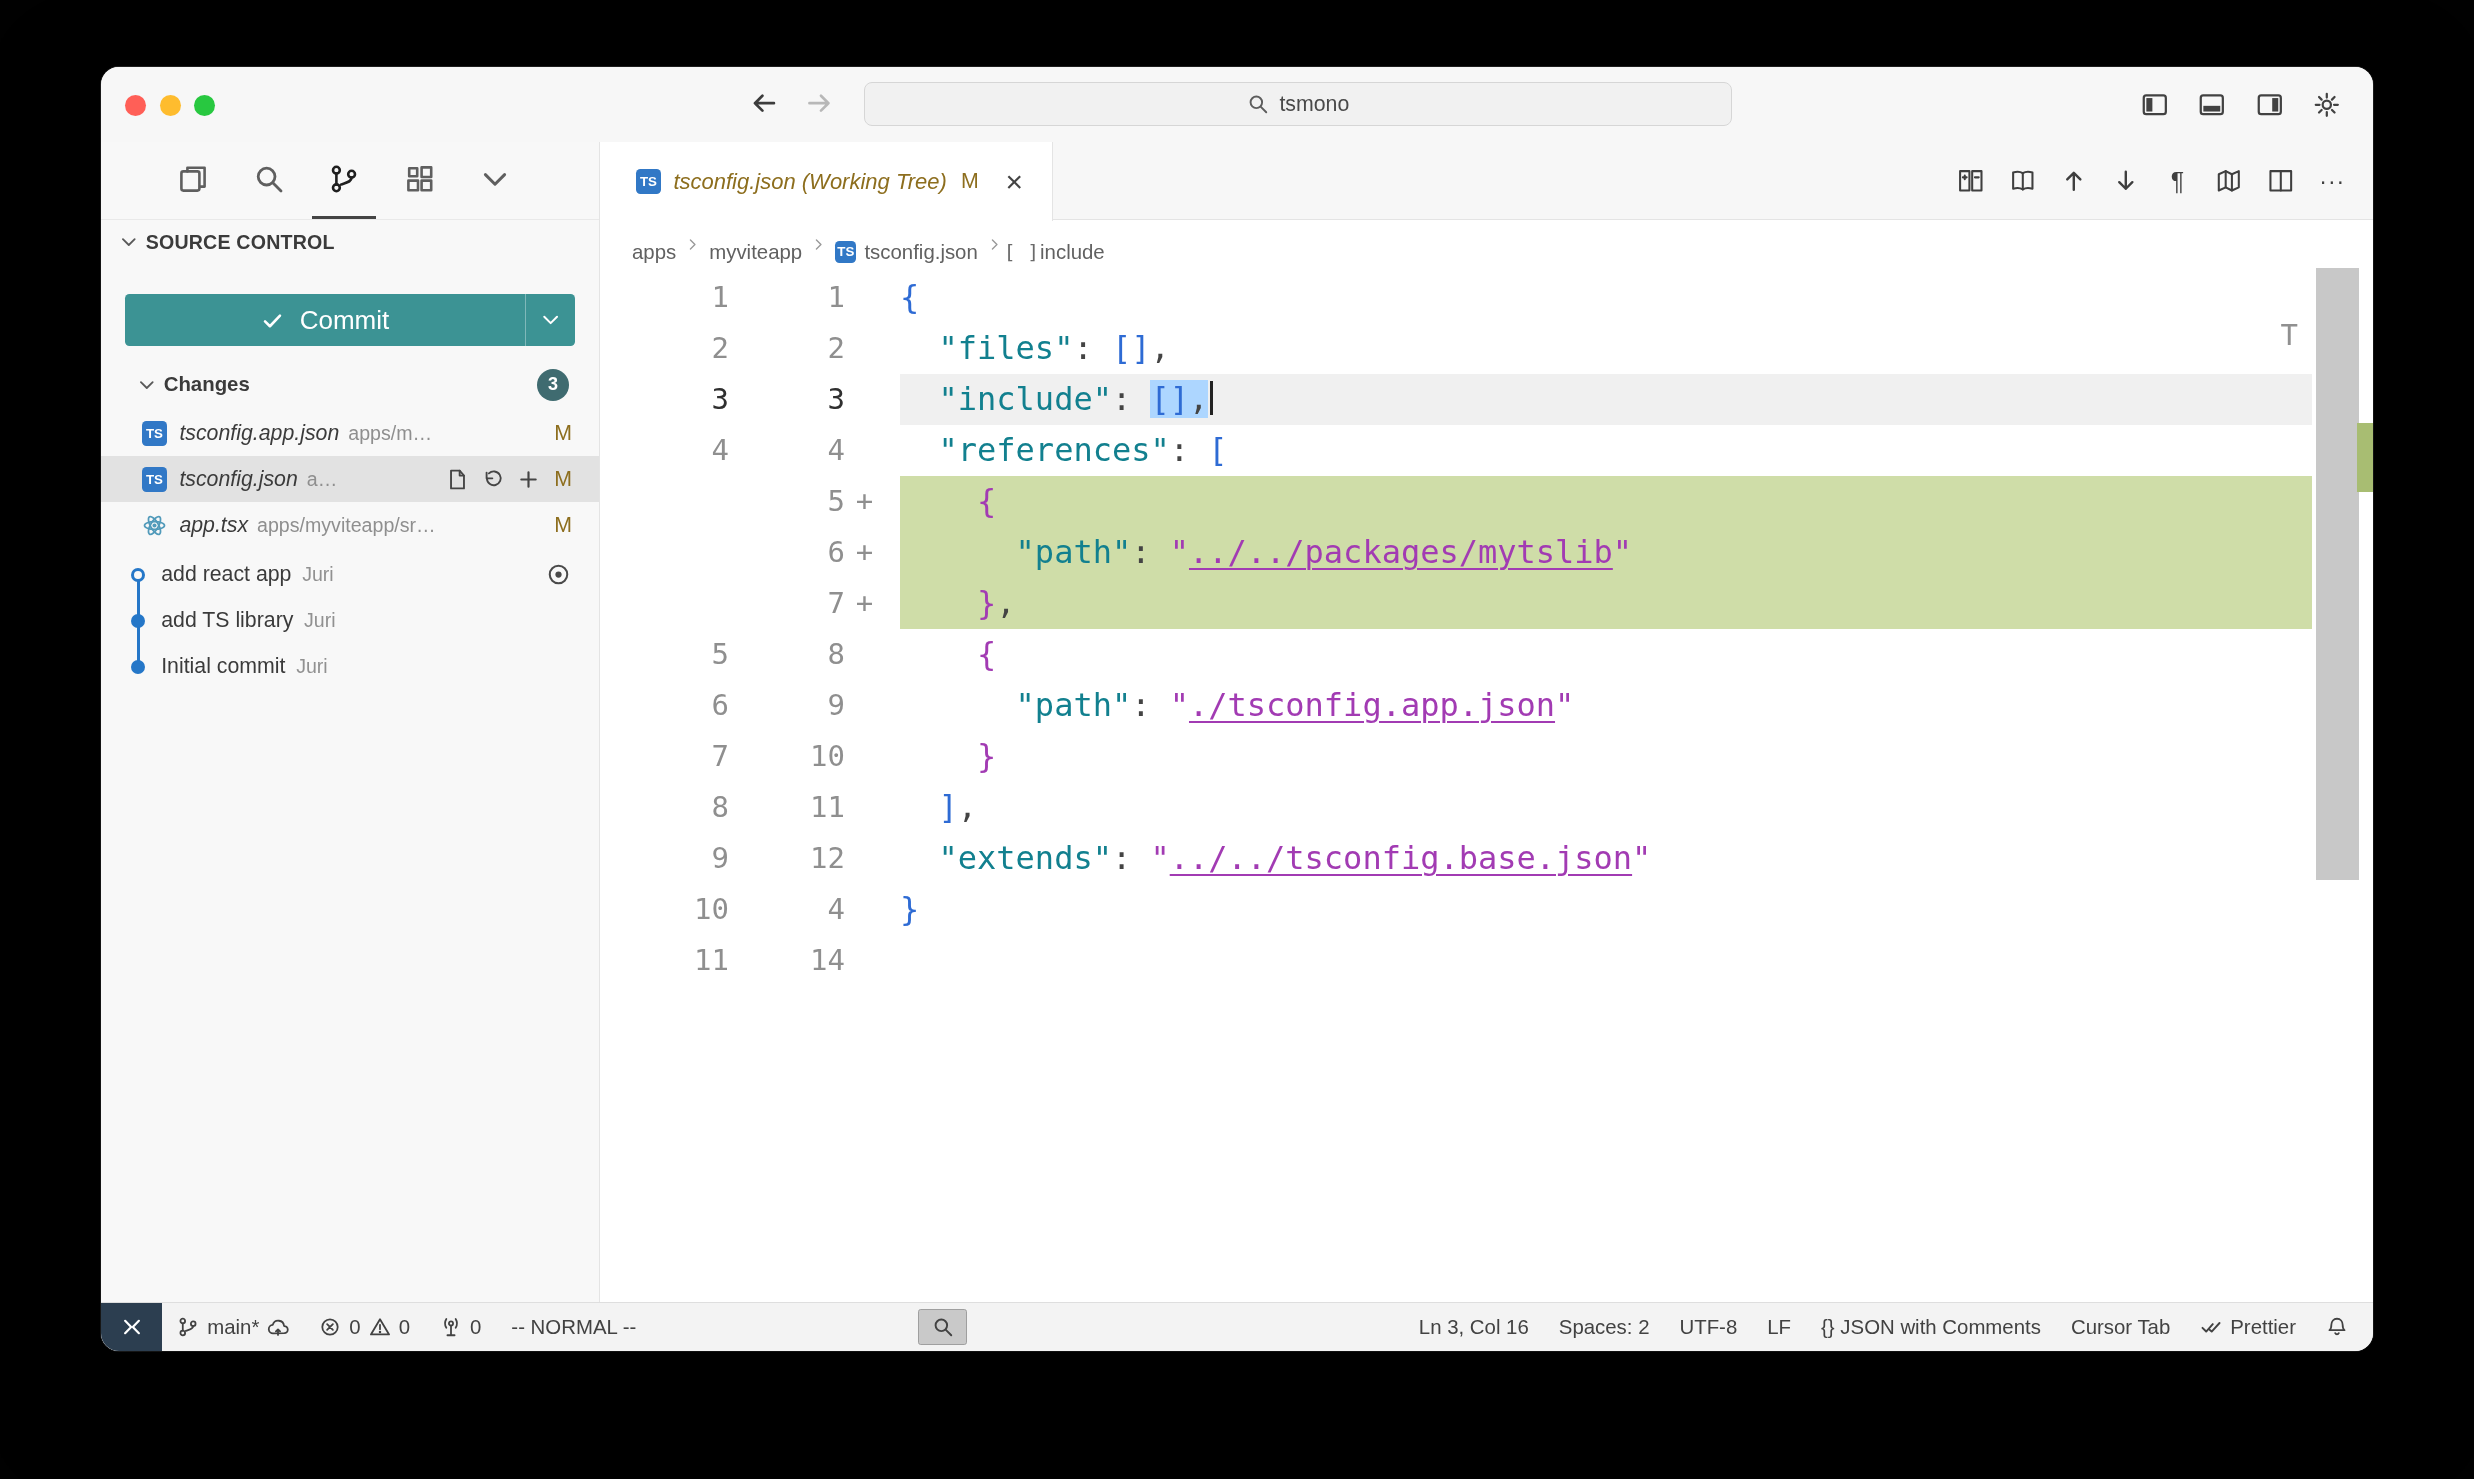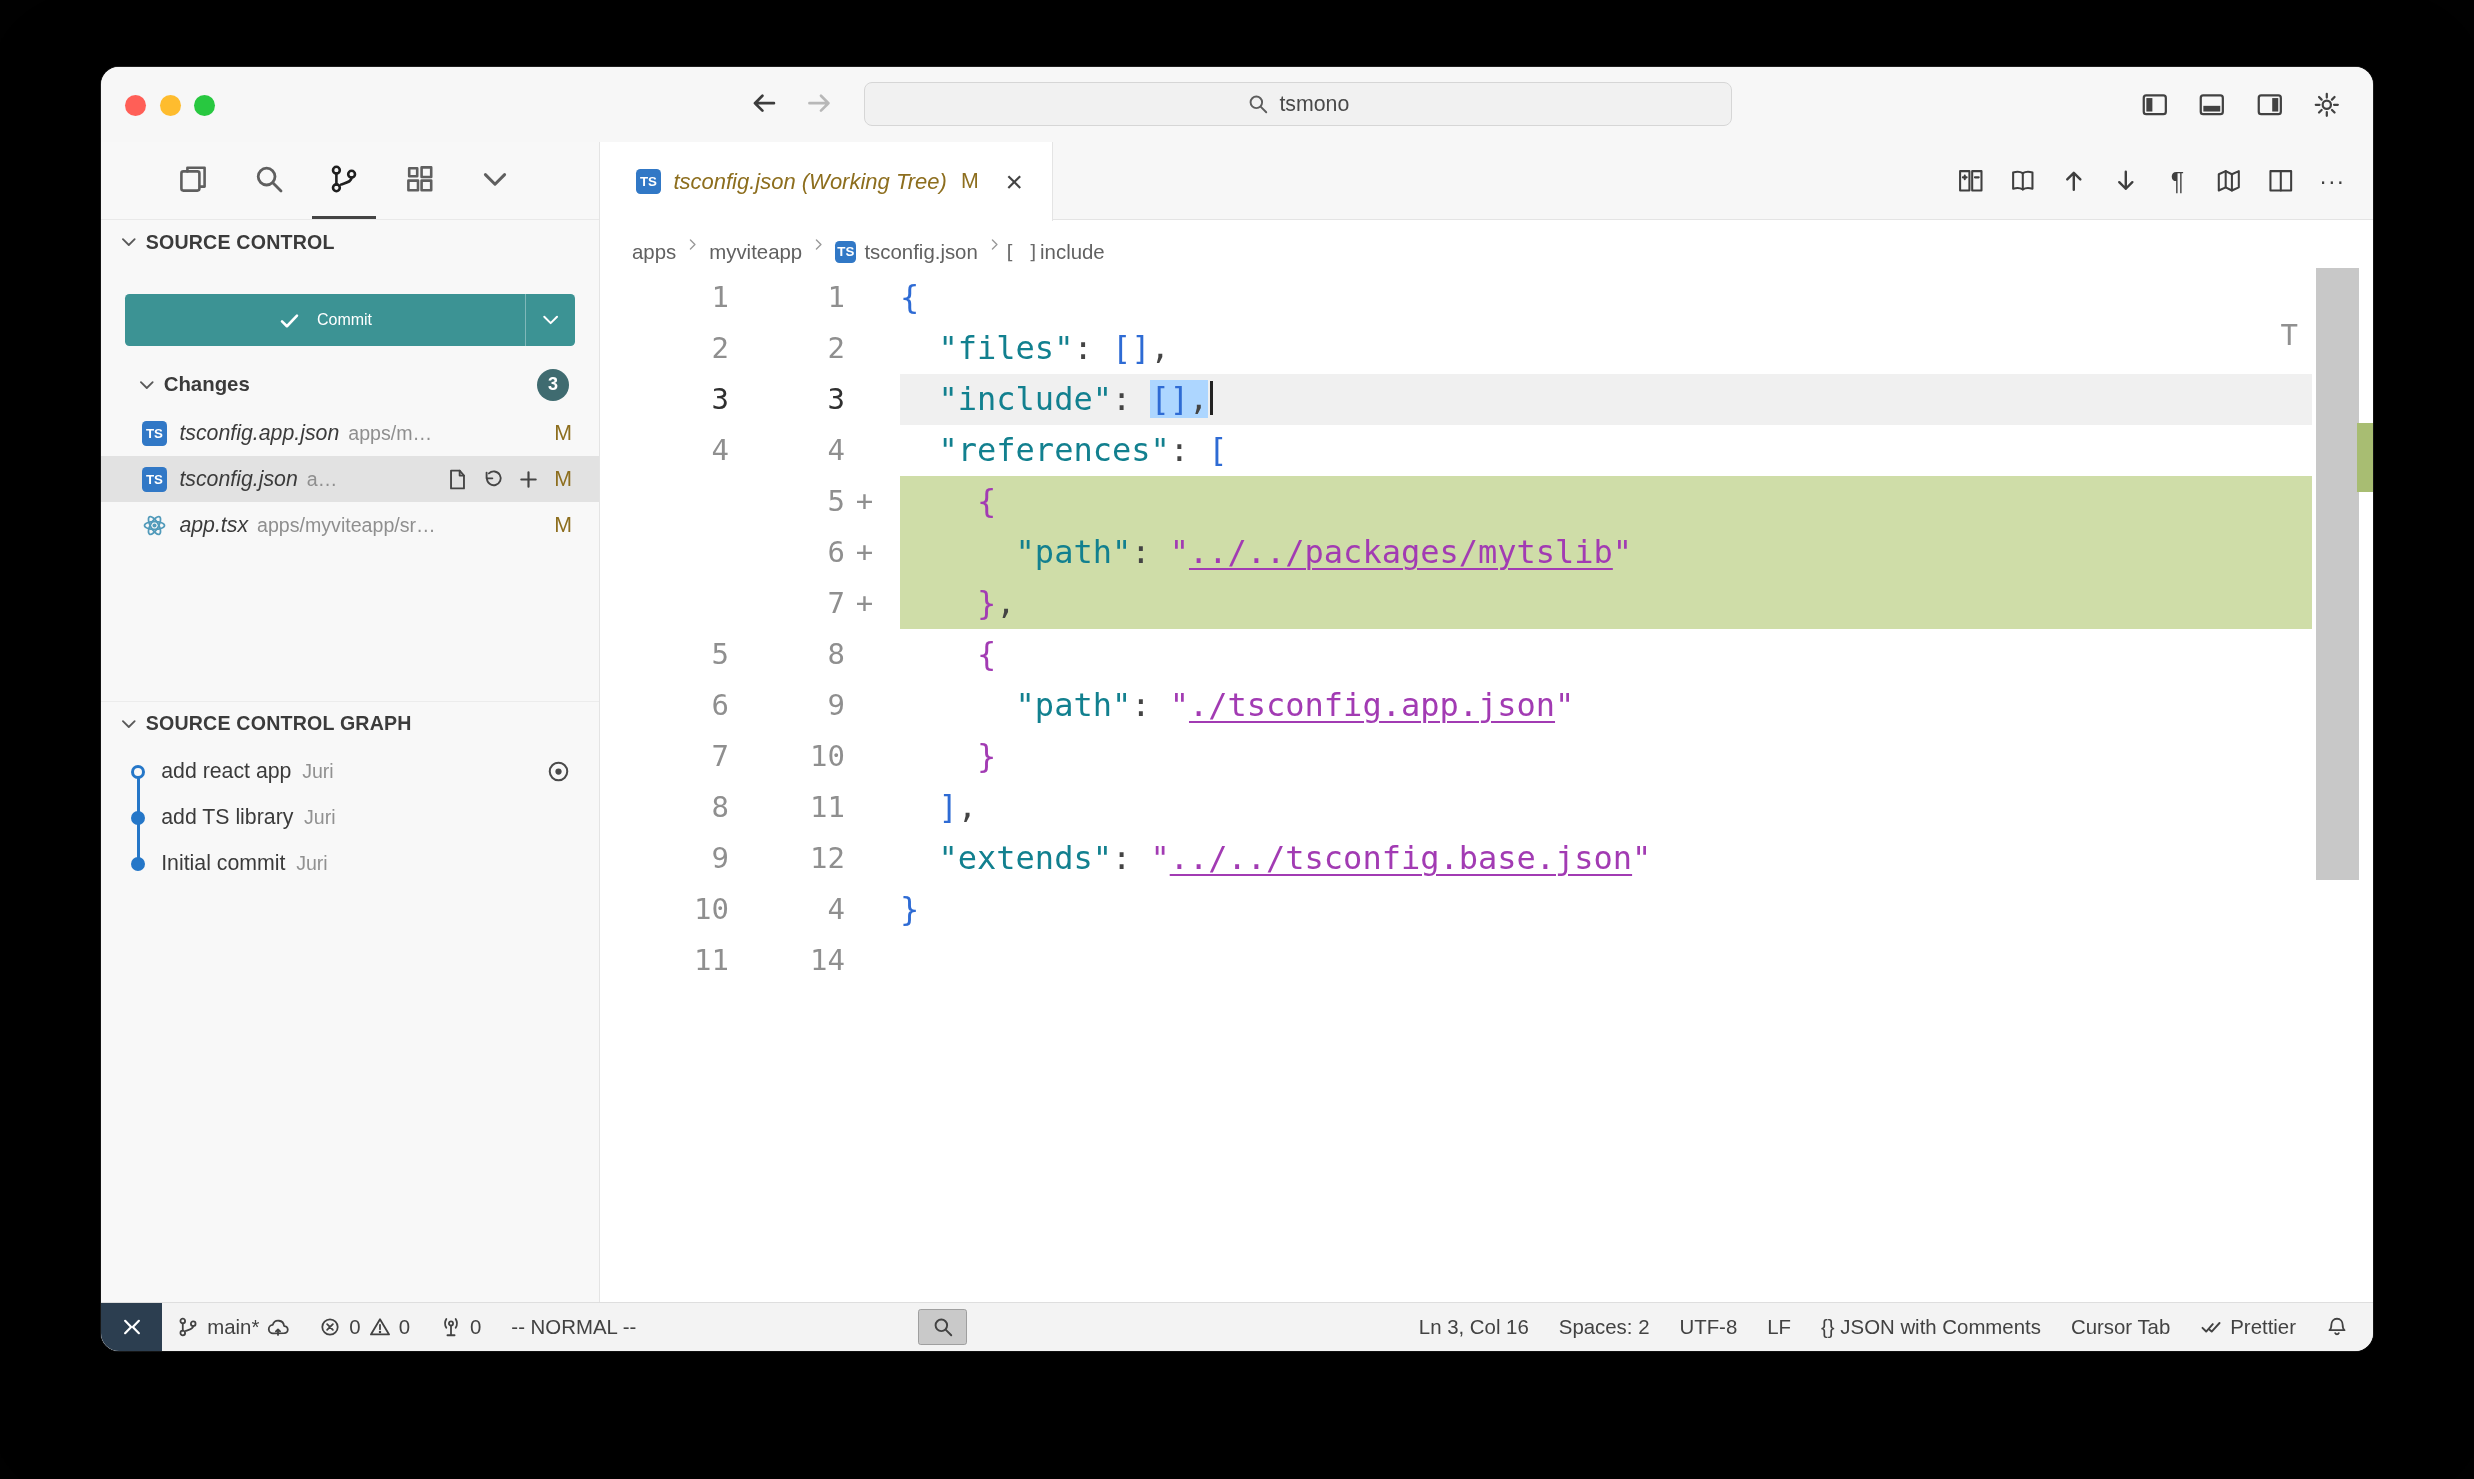--- a/index.html
+++ b/index.html
@@ -45,21 +45,21 @@
   .sec-title{font-size:19.6px;font-weight:700;margin-left:7.1px;letter-spacing:0.2px;}
 
   .msg-box{margin:12.4px 24px 0;height:47px;position:relative;flex:none;}
   .msg-input{width:100%;height:100%;border:0.9px solid #d0d0d0;border-radius:3.6px;background:#fff;padding:0 50px 0 14.2px;
     font-size:20.4px;color:#3b3b3b;font-family:"Liberation Sans",sans-serif;outline:none;}
   .msg-input::placeholder{color:#8a8a8a;}
   .msg-sparkle{position:absolute;right:10.7px;top:10.7px;width:25px;height:25px;color:#5a5a5a;}
 
   .commit-split{margin:30px 24px 0;height:52px;flex:none;display:flex;border-radius:4.4px;overflow:hidden;
     background:var(--commit,#3c9394);color:#fff;}
-  .commit-main{flex:1;display:flex;align-items:center;justify-content:center;gap:16px;font-size:16px;}
+  .commit-main{flex:1;display:flex;align-items:center;justify-content:center;gap:16px;font-size:26px;}
   .commit-main .icon{width:23px;height:23px;}
   .commit-dd{width:50px;display:flex;align-items:center;justify-content:center;border-left:0.9px solid rgba(255,255,255,.35);}
   .commit-dd .icon{width:21.3px;height:21.3px;}
 
   .changes-header{margin-top:18px;height:41px;flex:none;display:flex;align-items:center;padding:0 30px 0 36px;color:#3b3b3b;}
   .changes-label{font-size:20.4px;font-weight:700;margin-left:7.1px;}
   .count-badge{margin-left:auto;min-width:32px;height:32px;border-radius:16px;background:var(--badge,#3f6b70);color:#fff;
     font-size:18px;font-weight:700;display:flex;align-items:center;justify-content:center;padding:0 7.1px;}
 
   .file-list{margin-top:5.3px;flex:none;}
@@ -342,28 +342,20 @@
                 <ellipse cx="8" cy="8" rx="6.4" ry="2.5" transform="rotate(60 8 8)"></ellipse>
                 <ellipse cx="8" cy="8" rx="6.4" ry="2.5" transform="rotate(120 8 8)"></ellipse>
               </svg>
             </span>
             <span class="scm-name">app.tsx</span>
             <span class="scm-desc">apps/myviteapp/sr…</span>
             <span class="mod-badge">M</span>
           </div>
         </div>
 
-      <div class="graph-header">
-        <span class="icon">
-            <svg viewBox="0 0 16 16" fill="none" stroke="currentColor" stroke-width="1.5">
-              <path d="M3.2 5.8L8 10.6l4.8-4.8"></path>
-            </svg>
-          </span>
-        <span class="sec-title">SOURCE CONTROL GRAPH</span>
-      </div>
       <div class="graph-list" id="graph-list">
           <div class="graph-line"></div>
           <div class="graph-row">
             <span class="commit-dot head"></span>
             <span class="commit-label">add react app</span>
             <span class="commit-author">Juri</span>
             <span class="graph-action">
               <span class="icon">
                 <svg viewBox="0 0 16 16" fill="none" stroke="currentColor" stroke-width="1.3">
                   <circle cx="8" cy="8" r="5.6"></circle>

